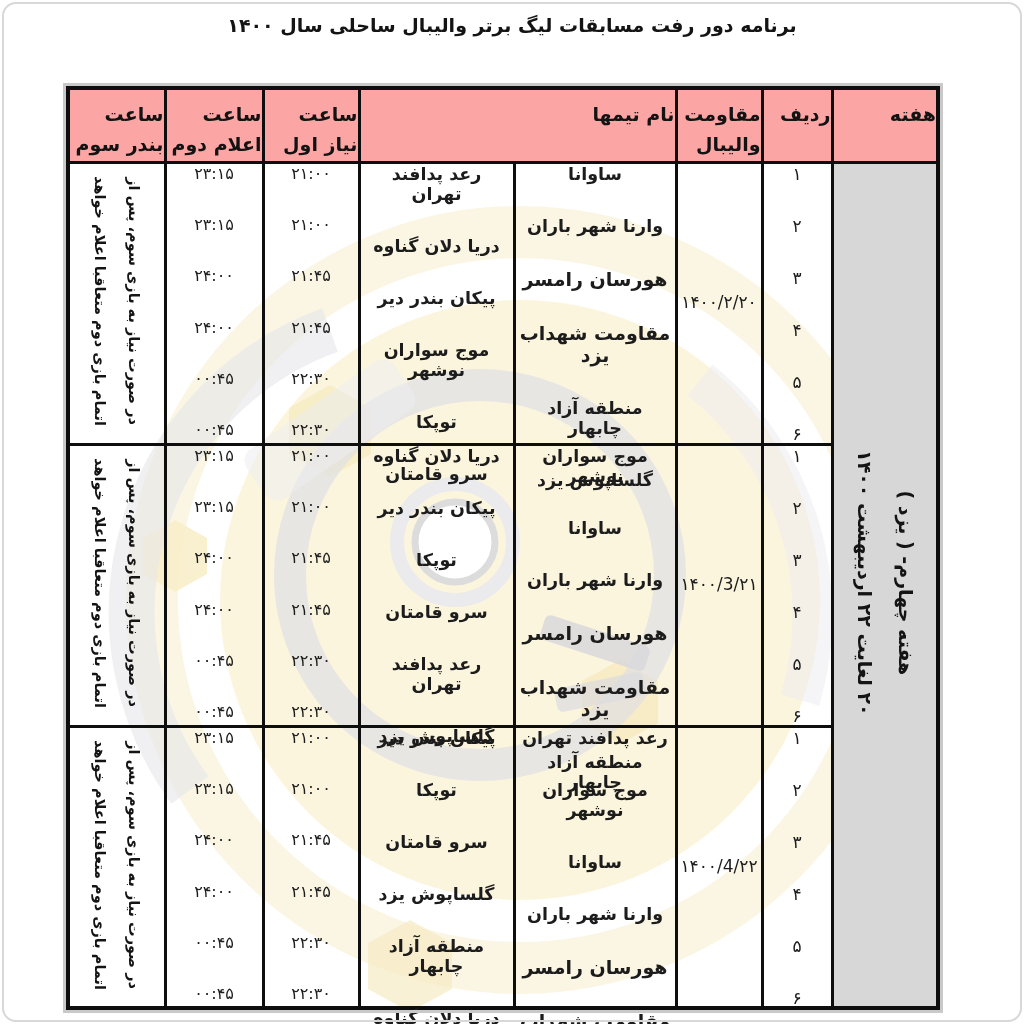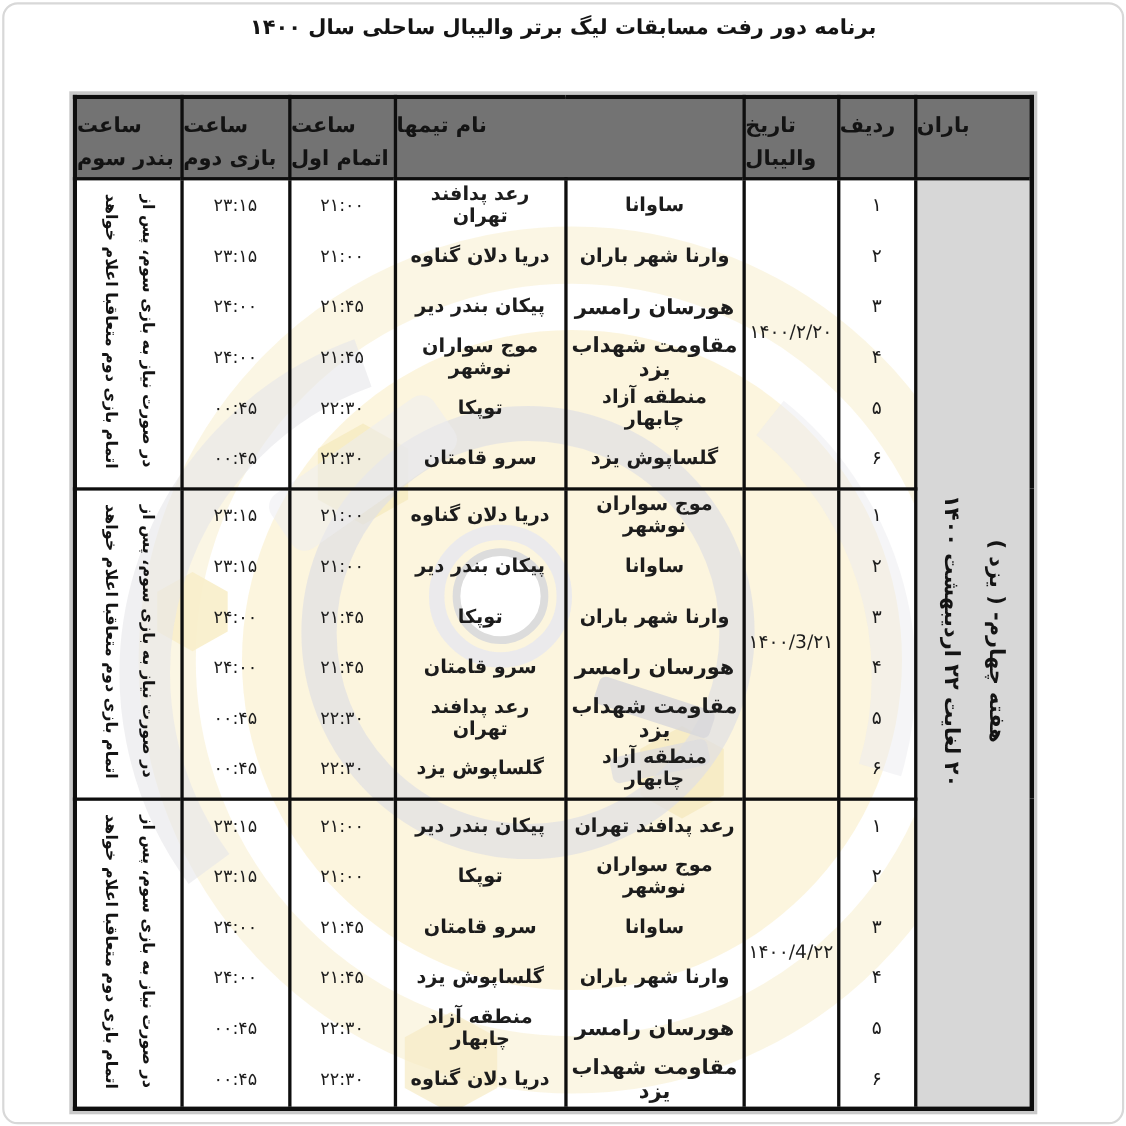--- a/index.html
+++ b/index.html
@@ -23,29 +23,29 @@
     outline:3px solid #c9c9c9;
   }
   table.schedule {
     border-collapse:collapse; table-layout:fixed; width:874px;
     direction:rtl; background:transparent;
   }
   table.schedule { border:4px solid #0e0e0e; }
   table.schedule td { border:3px solid #0e0e0e; padding:0; vertical-align:top; }
 
   tr.hdr td {
-    background:#737373; height:74px; text-align:left; padding-top:9px;
+    background:#fca5a5; height:74px; text-align:right; padding-top:9px;
     font-weight:bold; font-size:19px; color:#131313;
   }
   tr.hdr .l { display:block; line-height:1.6; }
 
   tr.grp { height:282px; }
   .week-cell { background:#d7d7d7; }
 
-  .stack { height:276px; display:flex; flex-direction:column; }
+  .stack { height:276px; display:flex; flex-direction:column;gap:32px; }
   .slot { flex:1; display:flex; align-items:center; justify-content:center; text-align:center; }
   .num  { font-size:17px; }
   .time { font-size:16px; letter-spacing:0.5px; }
   .team { font-size:17.5px; padding:0 4px;font-weight:bold; }
   .team.bold { font-weight:bold; font-size:19px; }
 
   .center-cell { height:276px; display:flex; align-items:center; justify-content:center; }
   .date-text { font-size:17px; direction:rtl;text-align:right; }
 
   .rot-cell { height:276px; display:flex; align-items:center; justify-content:center; overflow:visible; }
@@ -90,39 +90,39 @@
     <col style="width:162px">
         <col style="width:155px">
     <col style="width:96px">
         <col style="width:98px">
         <col style="width:97px">
   </colgroup>
 
   <tbody>
         <tr class="hdr">
     <td>
-            <span class="l">باران</span>
+            <span class="l">هفته</span>
           </td>
     <td>
             <span class="l">ردیف</span>
           </td>
     <td>
-            <span class="l">تاریخ</span>
+            <span class="l">مقاومت</span>
             <span class="l">والیبال</span>
           </td>
     <td colspan="2">
             <span class="l">نام تیمها</span>
           </td>
     <td>
             <span class="l">ساعت</span>
-            <span class="l">اتمام اول</span>
+            <span class="l">نیاز اول</span>
           </td>
     <td>
             <span class="l">ساعت</span>
-            <span class="l">بازی دوم</span>
+            <span class="l">اعلام دوم</span>
           </td>
     <td>
             <span class="l">ساعت</span>
             <span class="l">بندر سوم</span>
           </td>
   </tr>
 
   <tr class="grp">
     <td class="week-cell" rowspan="3">
       <div class="rot-cell-tall">

